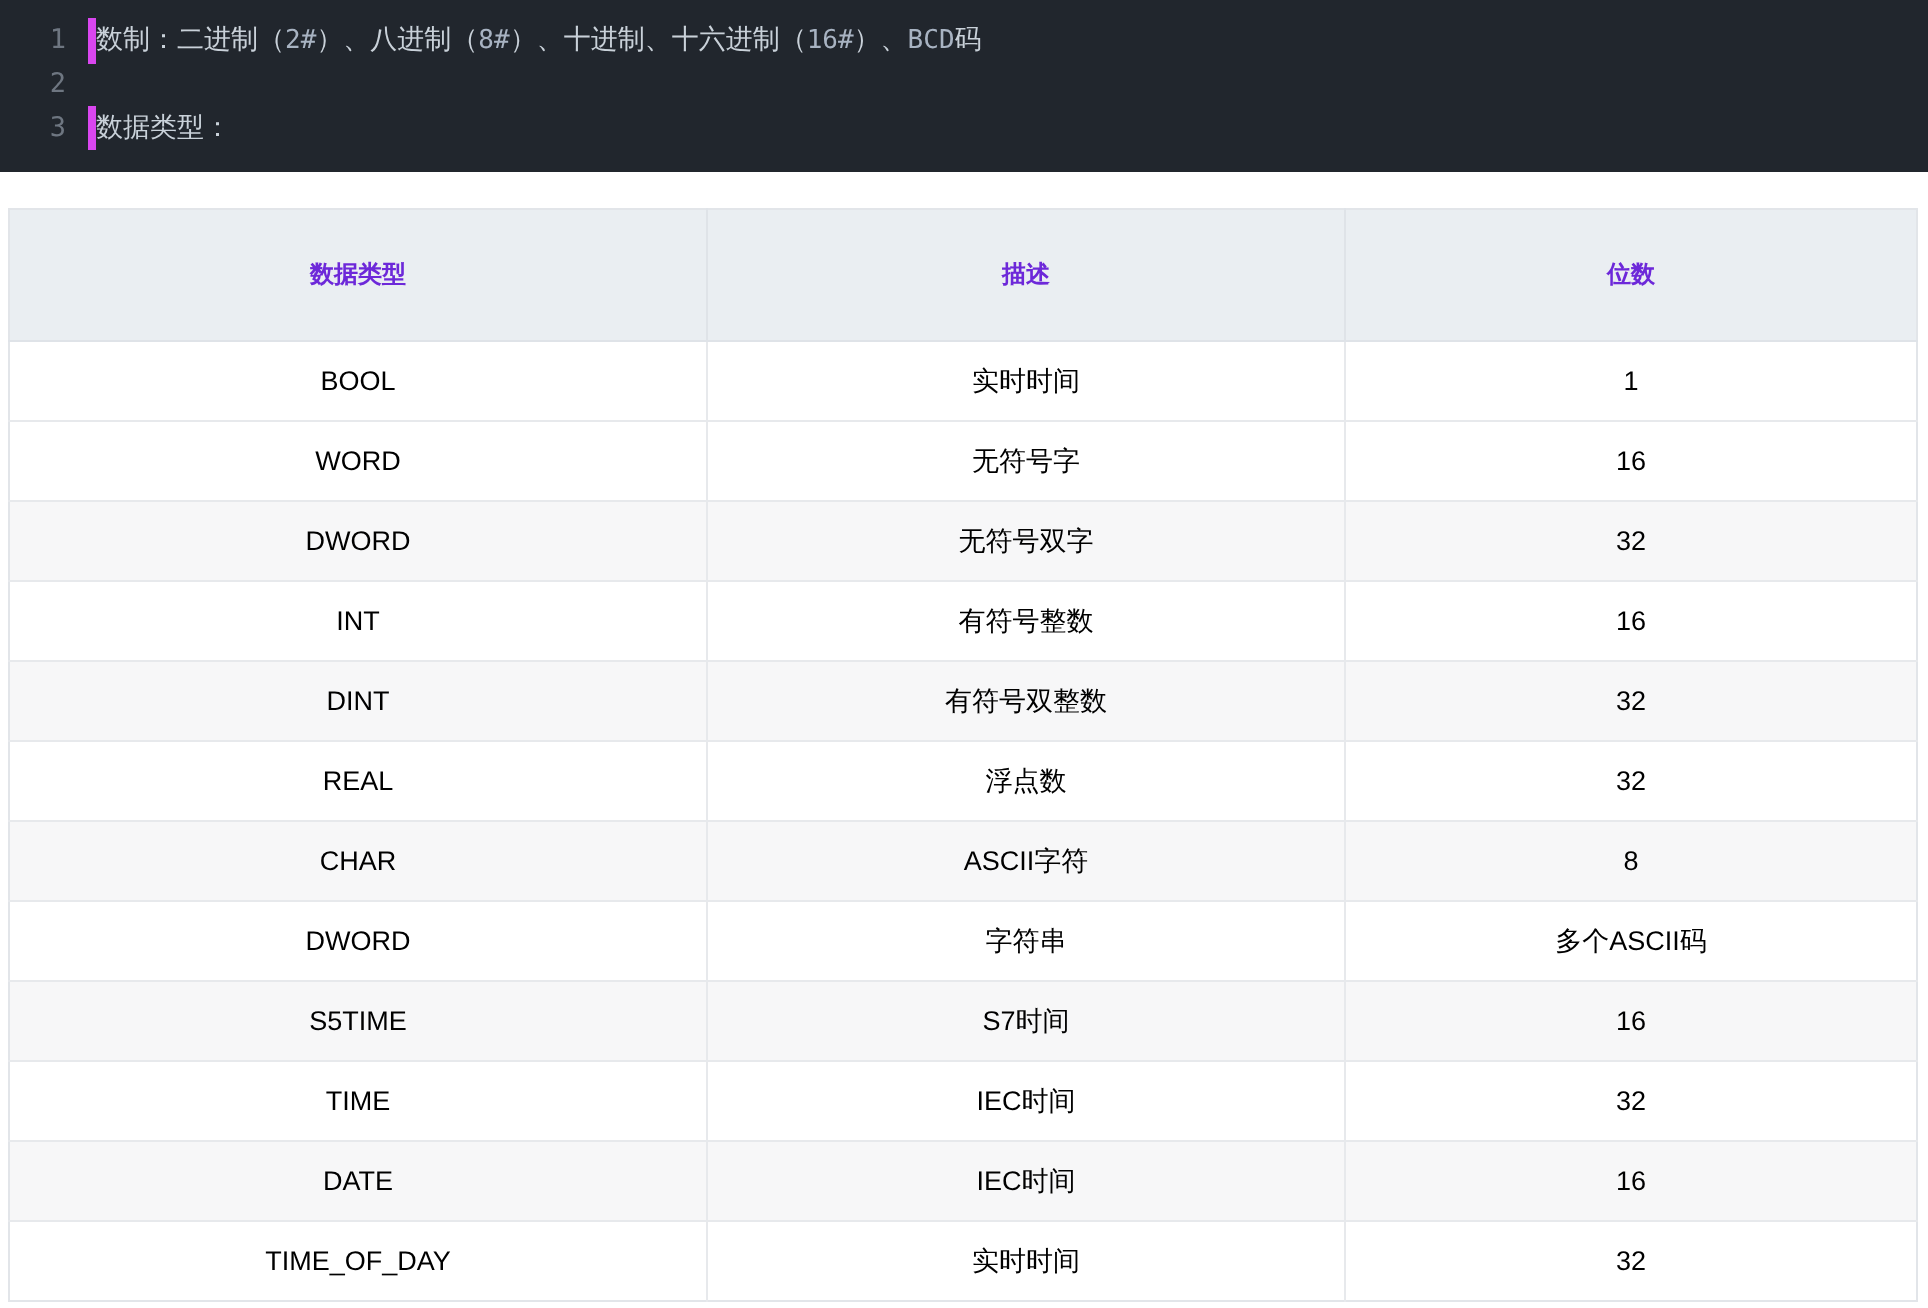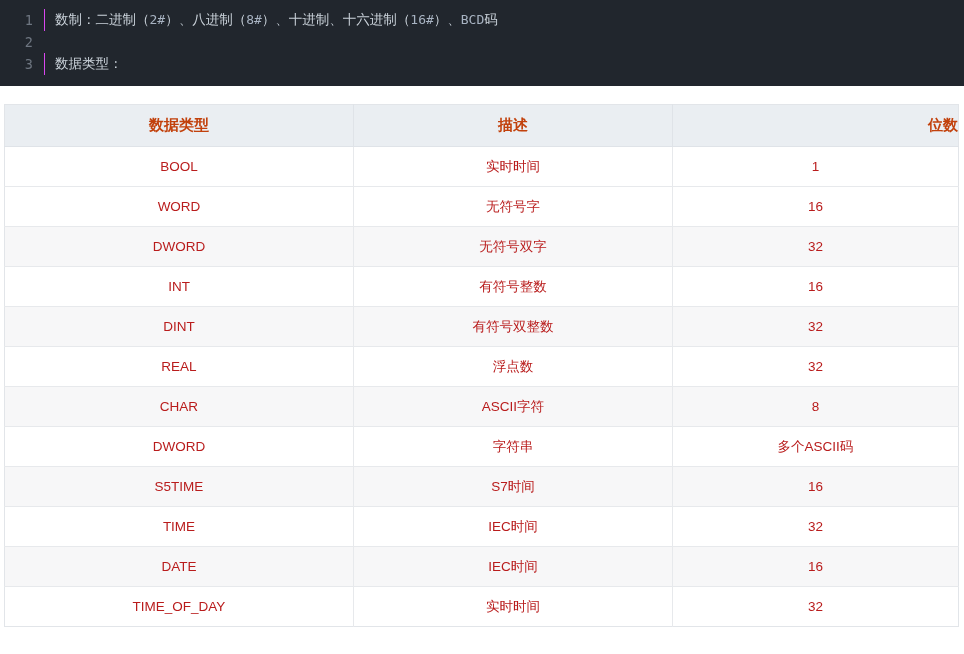--- a/index.html
+++ b/index.html
@@ -37,22 +37,21 @@
     min-width: 44px;
     text-align: right;
     padding-right: 11px;
     box-sizing: border-box;
     color: #6e7681;
     font-family: "DejaVu Sans Mono", "Liberation Mono", monospace;
     font-size: 13.5px;
     user-select: none;
   }
   .code-text {
-    border-left: 1px solid #d946ef;
-    padding-left: 10px;
+    border-left: 4px solid #d946ef;
     color: #c9d1d9;
     font-size: 13.5px;
     font-family: "Liberation Sans", "DejaVu Sans", sans-serif;
   }
   .code-text .mono {
     font-family: "DejaVu Sans Mono", "Liberation Mono", monospace;
     color: #a8b3c2;
     font-size: 13px;
   }
 
@@ -69,36 +68,36 @@
     width: 954px;
     table-layout: fixed;
     border: 1px solid #e2e5e9;
   }
   table.dt col.c1 { width: 349px; }
   table.dt col.c2 { width: 319px; }
   table.dt col.c3 { width: 286px; }
 
   table.dt thead th {
     background: #eaeef2;
-    color: #c2410c;
+    color: #6d28d9;
     font-weight: bold;
-    font-size: 15px;
+    font-size: 12px;
     height: 41px;
     text-align: center;
     border-right: 1px solid #dfe3e8;
     border-bottom: 1px solid #dfe3e8;
-    padding: 0;
+    padding: 12px;
   }
-  table.dt thead th:last-child { border-right: none; text-align: right; }
+  table.dt thead th:last-child { border-right: none; }
 
   table.dt tbody td {
     height: 39px;
     text-align: center;
     font-size: 13.5px;
-    color: #b91c1c;
+    color: #000000;
     border-right: 1px solid #e7e9ec;
     border-bottom: 1px solid #e7e9ec;
     padding: 0;
     background: #ffffff;
   }
   table.dt tbody td:last-child { border-right: none; }
   table.dt tbody tr.alt td { background: #f7f7f8; }
   table.dt tbody tr:last-child td { border-bottom: none; }
 </style>
 </head>

